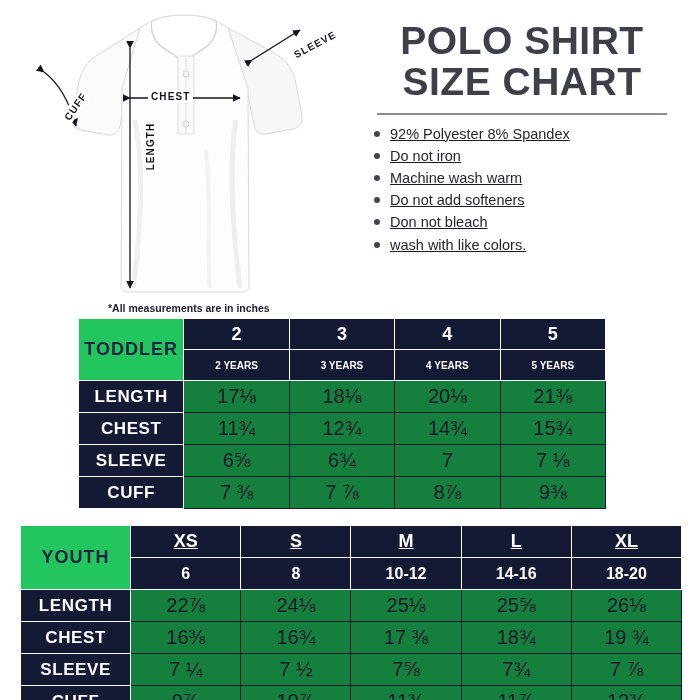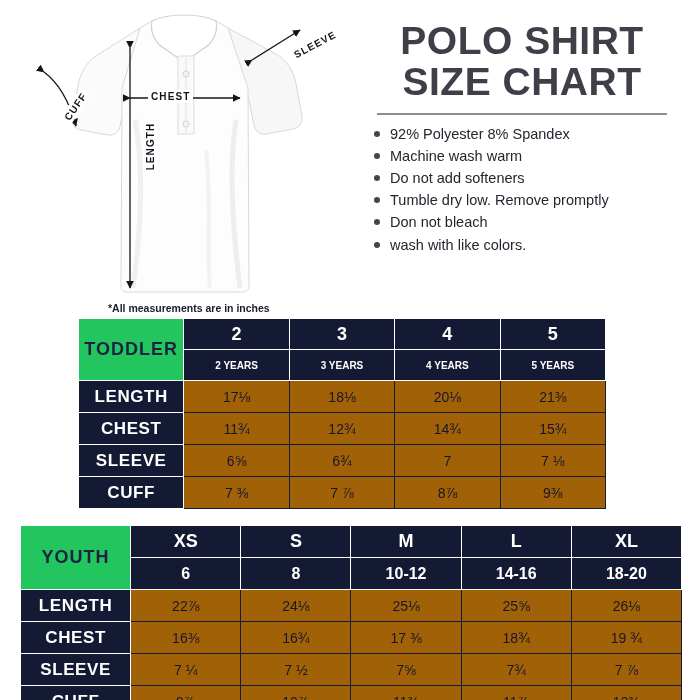--- a/index.html
+++ b/index.html
@@ -59,20 +59,21 @@
     letter-spacing: 0.4px;
     color: #3f3f49;
     margin: 2px 0 10px 0;
   }
 
   .care-list {
     list-style: none;
     margin: 0;
     padding: 0 0 0 18px;
     text-align: left;
+    text-decoration: underline;
   }
   .care-list li {
     position: relative;
     font-size: 14.5px;
     line-height: 1.53;
     color: #25252f;
     padding-left: 16px;
   }
   .care-list li::before {
     content: "";
@@ -148,34 +149,34 @@
     font-weight: bold;
   }
   .row-lbl {
     background: #141a33;
     color: #ffffff;
     font-weight: bold;
     font-size: 17px;
     letter-spacing: 0.6px;
   }
   .cell {
-    background: #a16207;
+    background: #15803d;
     color: #16162a;
-    font-size: 14px;
+    font-size: 20px;
     border: 1px solid #141a33 !important;
   }
 
   .toddler .hd-grey { font-size: 18px; letter-spacing: 1px; }
   .toddler .hd-dark.size-num { font-size: 18px; }
   .toddler .hd-dark.size-years { font-size: 10px; }
   .toddler .row-lbl { height: 29px; }
   .toddler td { height: 28px; }
 
   .youth .hd-grey { font-size: 18px; letter-spacing: 1px; }
-  .youth .hd-dark.size-num { font-size: 18px; }
+  .youth .hd-dark.size-num { font-size: 18px; text-decoration: underline; }
   .youth .hd-dark.size-years { font-size: 16px; }
   .youth td { height: 29px; }
 </style>
 </head>
 <body>
 
 <div class="top">
 
   <div class="shirt-panel">
     <div class="shirt-wrap">
@@ -235,23 +236,23 @@
   </div>
 
   <div class="title-panel">
     <div class="main-title">
       <div>POLO SHIRT</div>
       <div>SIZE CHART</div>
     </div>
     <div class="title-rule"></div>
     <ul class="care-list">
       <li>92% Polyester 8% Spandex</li>
+      <li>Do not iron</li>
       <li>Machine wash warm</li>
       <li>Do not add softeners</li>
-      <li>Tumble dry low. Remove promptly</li>
       <li>Don not bleach</li>
       <li>wash with like colors.</li>
     </ul>
   </div>
 </div>
 
 <div class="table-block">
   <table class="size toddler">
     <tbody>
         <tr>

